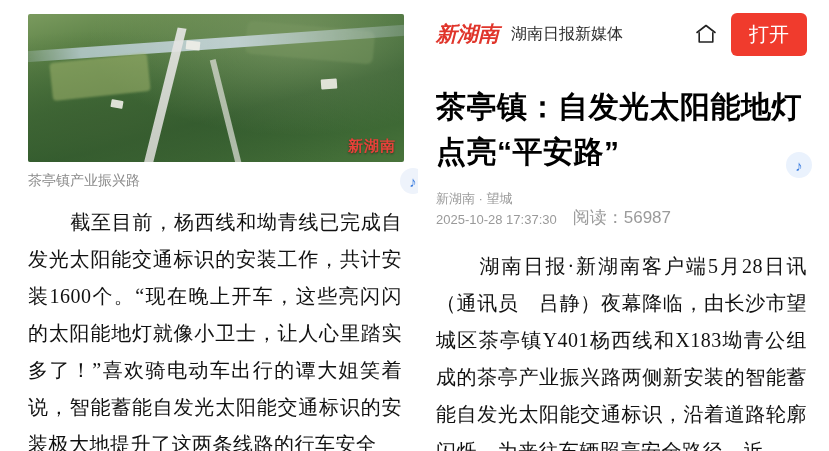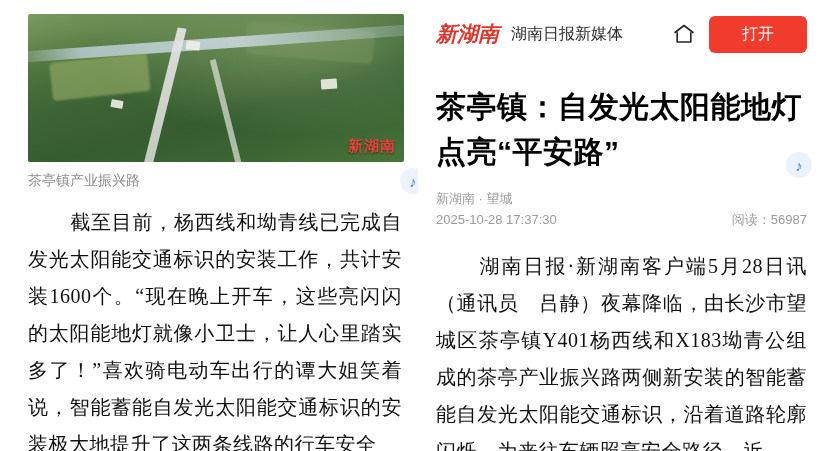--- a/index.html
+++ b/index.html
@@ -183,48 +183,48 @@
     display: flex;
     align-items: center;
     justify-content: center;
     color: #222;
   }
   .open-btn {
     background: #f03b2d;
     color: #ffffff;
     border: none;
     border-radius: 6px;
-    font-size: 16px;
-    padding: 8px 33px;
+    font-size: 20px;
+    padding: 8px 18px;
     cursor: pointer;
     font-family: "Liberation Sans", sans-serif;
   }
   .headline {
     margin: 22px 0 0 0;
     font-size: 30px;
     line-height: 45px;
     font-weight: 700;
     color: #000000;
     letter-spacing: 0.5px;
     font-family: "Liberation Sans", sans-serif;
   }
   .meta-row {
     display: flex;
     align-items: flex-end;
-    justify-content: space-between;
+    justify-content: flex-start;
     margin-top: 14px;
   }
   .meta-left {
     color: #9a9a9a;
     font-size: 13px;
     line-height: 21px;
   }
   .meta-right {
     color: #9a9a9a;
-    font-size: 13px;
+    font-size: 17px;
     padding-bottom: 1px;
     padding-left: 16px;
   }
   .right-body {
     margin-top: 18px;
     font-size: 20px;
     line-height: 37px;
     letter-spacing: 0.5px;
     color: #111111;
     text-align: justify;

